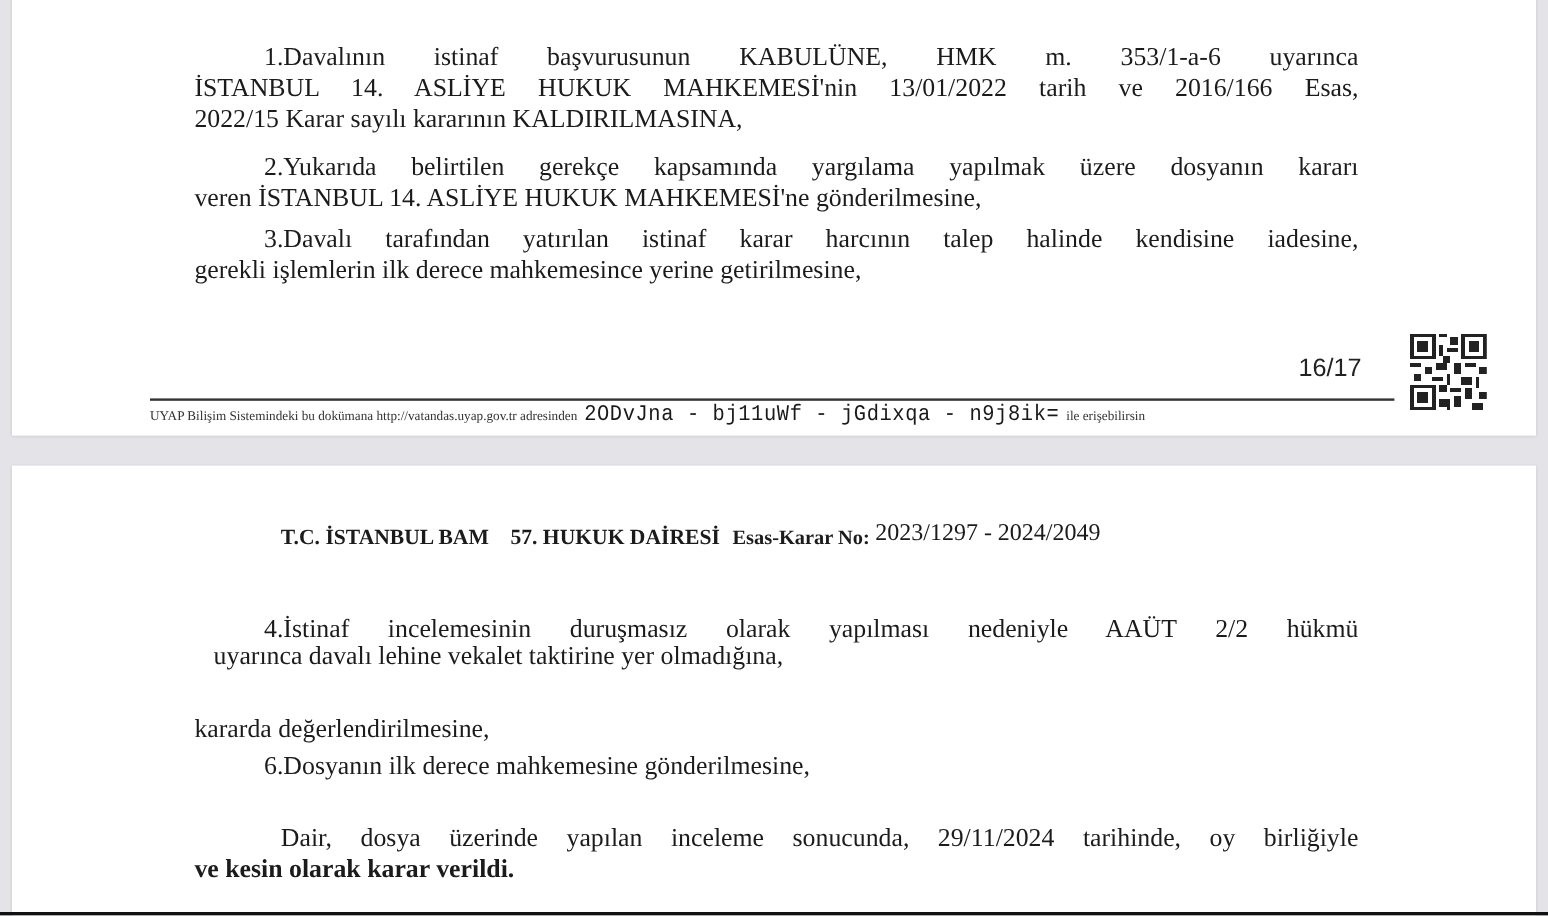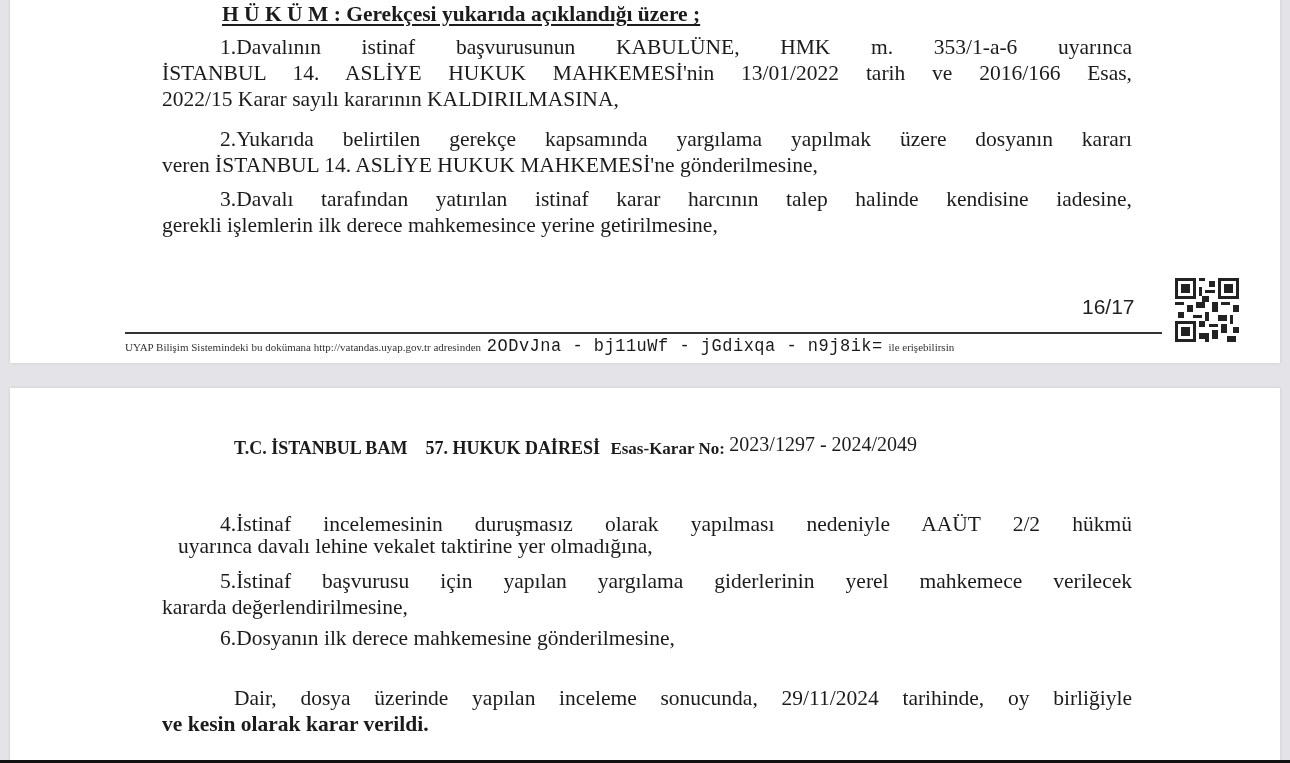--- a/index.html
+++ b/index.html
@@ -48,21 +48,20 @@
   }
   .court-header b { font-weight: bold; }
   .court-header .no-label { font-weight: bold; font-size: 17px; margin-left: 6px; }
   .court-header .no-value { font-size: 20px; position: relative; top: -3px; }
   .bottom-bar { position: absolute; left: 0; top: 760px; width: 1290px; height: 3px; background: #111; }
 </style>
 </head>
 <body>
 
 <div class="page" id="page-top">
-  <div class="heading" style="top:7px;">H Ü K Ü M : Gerekçesi yukarıda açıklandığı üzere ;</div>
 
   <div class="line justify indent" style="top:39px;">1.Davalının istinaf başvurusunun KABULÜNE, HMK m. 353/1-a-6 uyarınca</div>
   <div class="line justify" style="top:65px;">İSTANBUL 14. ASLİYE HUKUK MAHKEMESİ'nin 13/01/2022 tarih ve 2016/166 Esas,</div>
   <div class="line" style="top:91px;">2022/15 Karar sayılı kararının KALDIRILMASINA,</div>
 
   <div class="line justify indent" style="top:131px;">2.Yukarıda belirtilen gerekçe kapsamında yargılama yapılmak üzere dosyanın kararı</div>
   <div class="line" style="top:157px;">veren İSTANBUL 14. ASLİYE HUKUK MAHKEMESİ'ne gönderilmesine,</div>
 
   <div class="line justify indent" style="top:191px;">3.Davalı tarafından yatırılan istinaf karar harcının talep halinde kendisine iadesine,</div>
   <div class="line" style="top:217px;">gerekli işlemlerin ilk derece mahkemesince yerine getirilmesine,</div>
@@ -122,21 +121,20 @@
   <div class="court-header">
     <b>T.C. İSTANBUL BAM</b>&nbsp;&nbsp;&nbsp;
     <b>57. HUKUK DAİRESİ</b>
     <span class="no-label">Esas-Karar No:</span>
     <span class="no-value">2023/1297 - 2024/2049</span>
   </div>
 
   <div class="line justify indent" style="top:123px;">4.İstinaf incelemesinin duruşmasız olarak yapılması nedeniyle AAÜT 2/2 hükmü</div>
   <div class="line" style="top:145px;margin-left:16px;">uyarınca davalı lehine vekalet taktirine yer olmadığına,</div>
 
-  <div class="line justify indent" style="top:180px;">5.İstinaf başvurusu için yapılan yargılama giderlerinin yerel mahkemece verilecek</div>
   <div class="line" style="top:206px;">kararda değerlendirilmesine,</div>
 
   <div class="line indent" style="top:237px;">6.Dosyanın ilk derece mahkemesine gönderilmesine,</div>
 
   <div class="line justify" style="top:297px; left:224px; width:898px;">Dair, dosya üzerinde yapılan inceleme sonucunda, 29/11/2024 tarihinde, oy birliğiyle</div>
   <div class="line" style="top:323px;font-weight:bold;">ve kesin olarak karar verildi.</div>
 </div>
 
 <div class="bottom-bar"></div>
 

